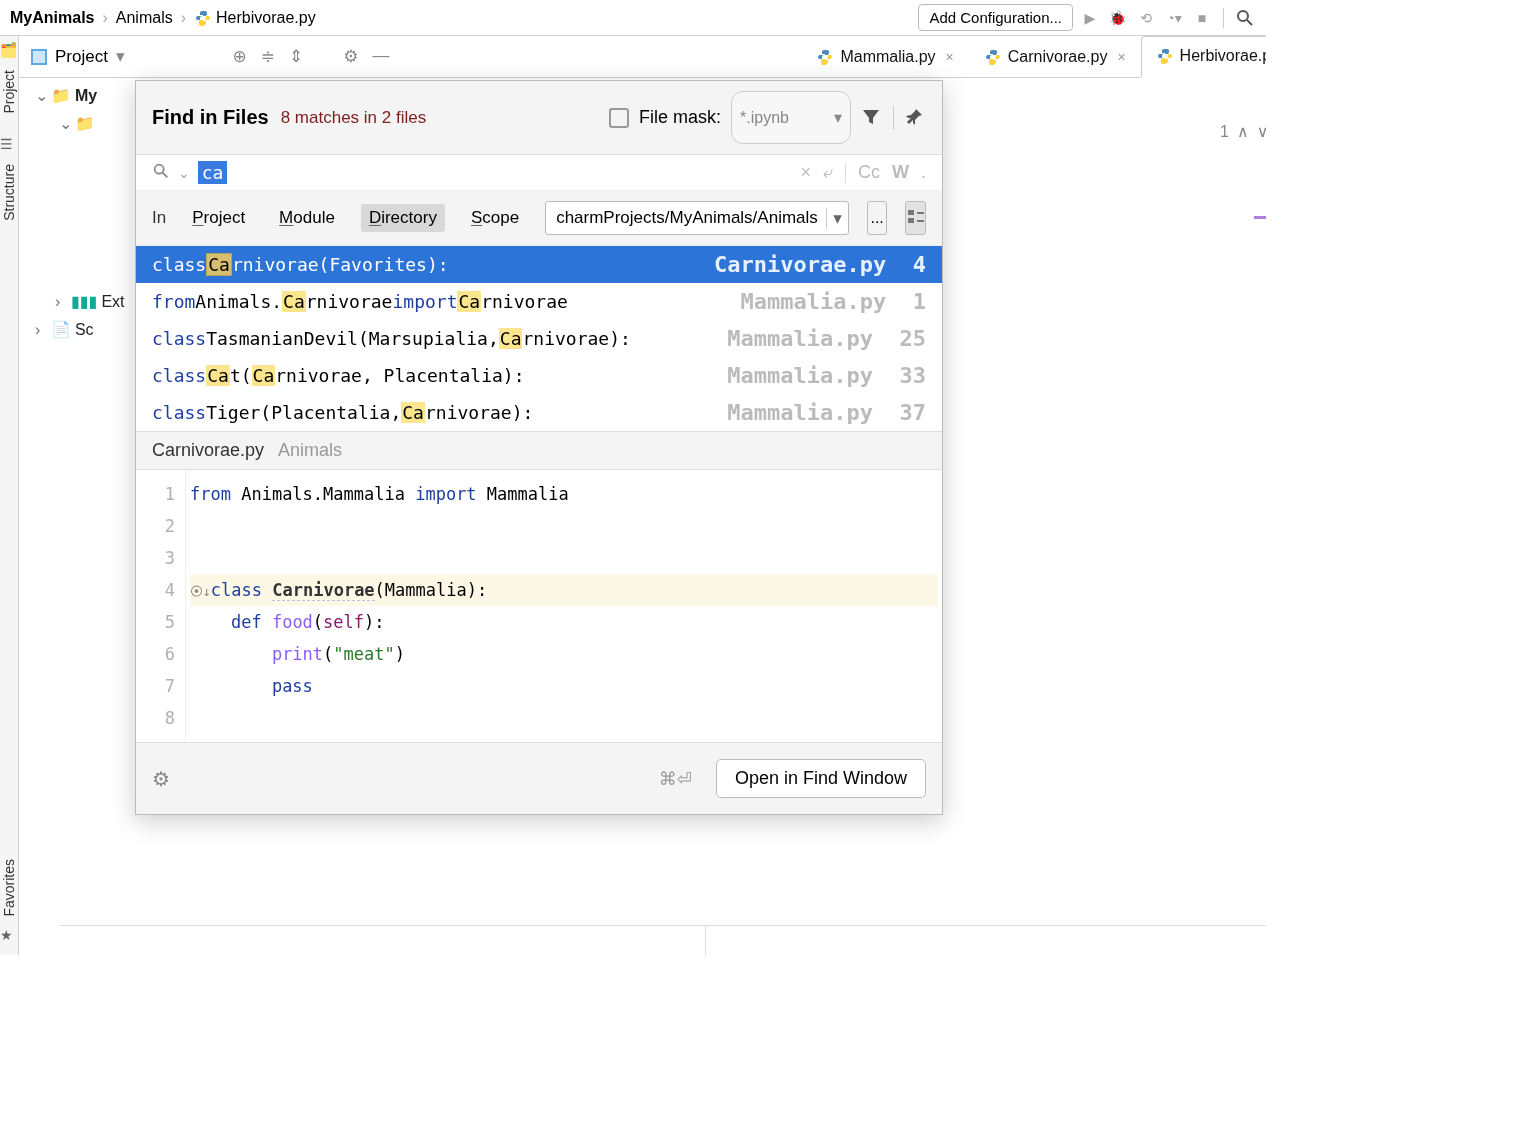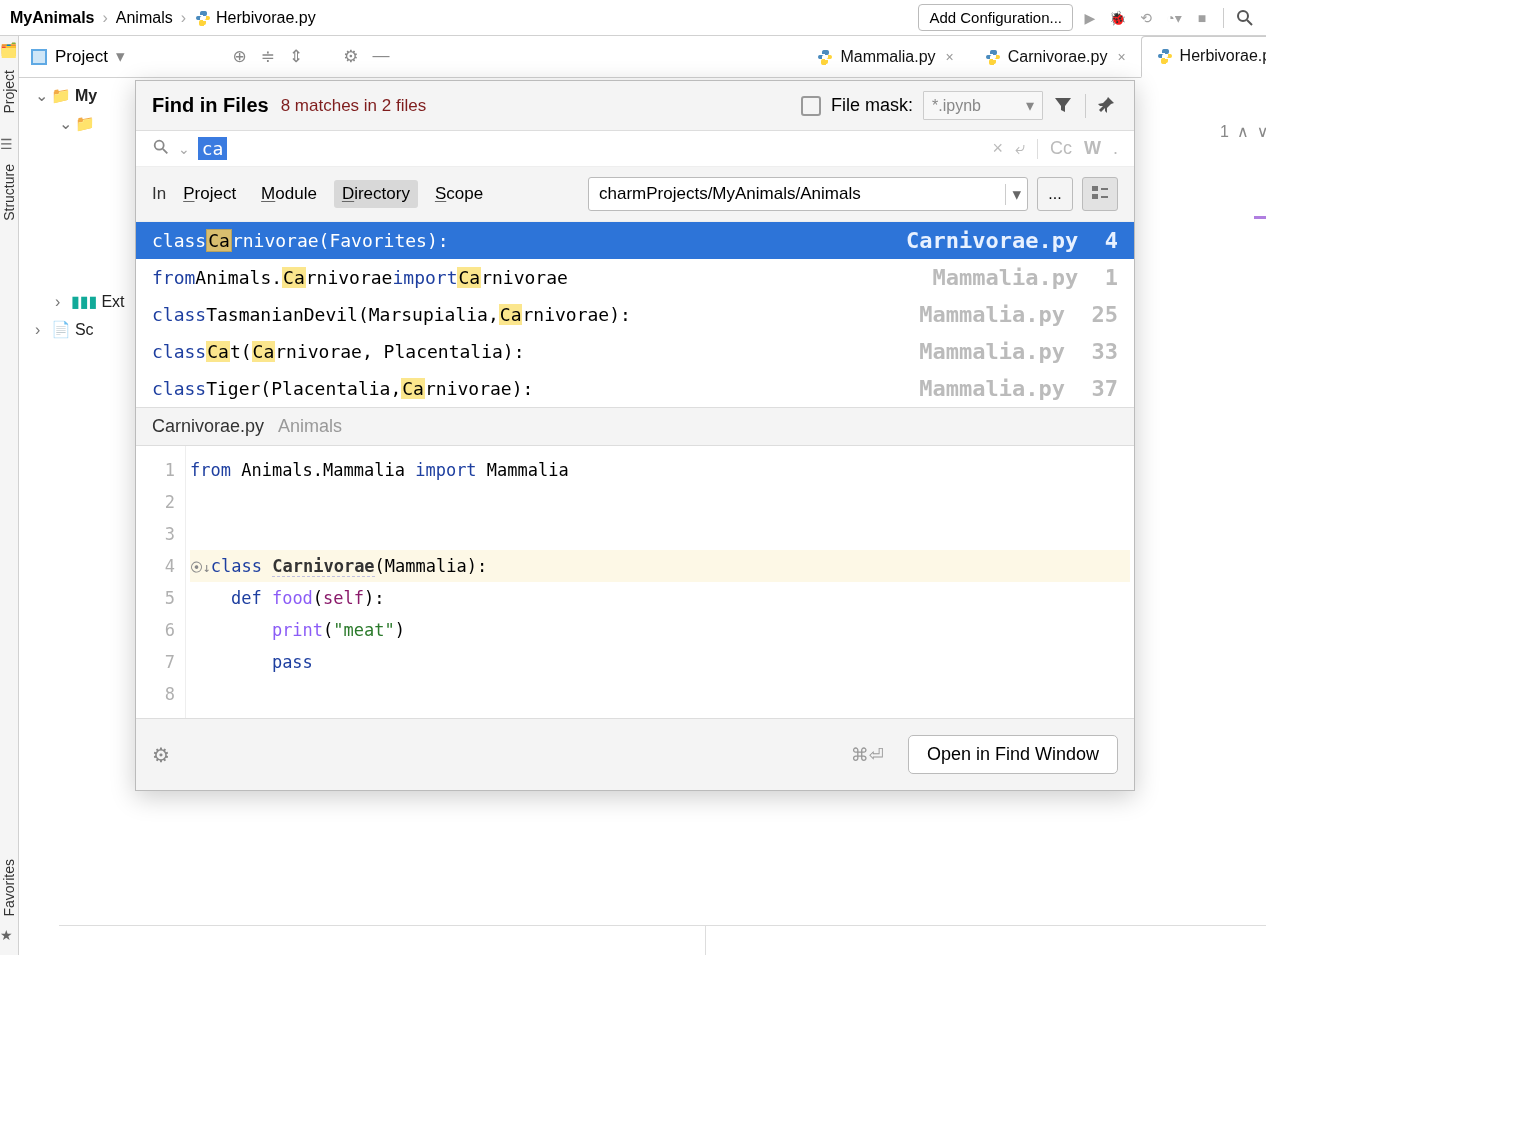--- a/index.html
+++ b/index.html
@@ -25,36 +25,36 @@
 .proj-head{display:flex;align-items:center;gap:8px;padding:0 12px;font-size:17px;}
 .proj-head .chev-down{color:#888;}
 .proj-tools{display:flex;gap:14px;margin-left:auto;padding-right:10px;color:#888;}
 .proj-body{padding:4px 6px; font-size:16px; color:#222; line-height:28px; width:400px;}
 .tree-item{display:flex;align-items:center;gap:4px;padding-left:10px;}
 .tree-caret{width:12px;color:#777;}
 .editor-tabs{display:flex; margin-left:390px; height:42px;}
 .ed-tab{display:flex;align-items:center;gap:6px;padding:0 14px;border:1px solid transparent;font-size:16px;color:#111;position:relative;}
 .ed-tab.active{border:1px solid #ccc;border-bottom:2px solid #fff;background:#fff;border-top-left-radius:4px;border-top-right-radius:4px;}
 .close-x{color:#999;font-size:14px;margin-left:4px;}
-.dialog{position:absolute;left:135px;top:80px;width:1000px;background:#fff;border:1px solid #bbb;box-shadow:0 6px 24px rgba(0,0,0,0.2);z-index:10;}
+.dialog{position:absolute;left:135px;top:80px;width:808px;background:#fff;border:1px solid #bbb;box-shadow:0 6px 24px rgba(0,0,0,0.2);z-index:10;}
 .dlg-header{background:#f4f4f4;display:flex;align-items:center;padding:10px 16px;gap:12px;border-bottom:1px solid #ddd;}
 .dlg-title{font-size:20px;font-weight:600;}
 .dlg-sub{font-size:17px;color:#7f1d1d;}
 .dlg-header-r{margin-left:auto;display:flex;align-items:center;gap:10px;}
 .checkbox{width:20px;height:20px;border:2px solid #999;border-radius:3px;}
 .file-mask-lbl{font-size:18px;}
-.mask-combo{border:1px solid #ccc;background:#f7f7f7;padding:4px 8px;font-size:16px;color:#888;width:120px;display:flex;align-items:center;justify-content:space-between;border-radius:1px;}
+.mask-combo{border:1px solid #ccc;background:#f7f7f7;padding:16px 8px;font-size:16px;color:#888;width:120px;display:flex;align-items:center;justify-content:space-between;border-radius:12px;}
 .filter-ic,.pin-ic{color:#666;width:22px;height:22px;}
 .search-row{display:flex;align-items:center;padding:6px 16px;border-bottom:1px solid #eee;gap:8px;}
 .search-row .mag{color:#888;}
 .search-row .chev{color:#aaa;}
 .search-input{font-family: Menlo, Consolas, monospace;font-size:18px;background:#3a7be0;color:#fff;padding:1px 4px;}
 .sr-right{margin-left:auto;display:flex;align-items:center;gap:12px;color:#bbb;font-size:18px;}
 .sr-Cc{font-weight:400;}
-.scope-row{display:flex;align-items:center;padding:10px 16px;border-bottom:1px solid #eee;gap:9px;background:#f4f4f4;}
+.scope-row{display:flex;align-items:center;padding:10px 16px;border-bottom:1px solid #eee;gap:18px;background:#f4f4f4;}
 .scope-row .scope-lbl{font-size:17px;color:#333;}
 .scope-tab{padding:4px 8px;border-radius:3px;font-size:17px;}
 .scope-tab.active{background:#d8d8d8;}
 .underline-m{text-decoration:underline;text-decoration-color:#666;text-underline-offset:2px;}
 .path-combo{margin-left:auto;border:1px solid #bbb;background:#fff;padding:6px 30px 6px 10px;font-size:17px;border-radius:3px;position:relative;width:440px;}
 .path-combo .dd{position:absolute;right:6px;top:6px;border-left:1px solid #ccc;padding-left:6px;color:#666;}
 .dots-btn,.tree-btn{border:1px solid #bbb;border-radius:3px;width:36px;height:34px;display:flex;align-items:center;justify-content:center;font-size:16px;}
 .tree-btn{background:#e2e2e2;}
 .results{}
 .res-row{display:flex;align-items:center;padding:6px 16px;font-family:Menlo,Consolas,monospace;font-size:18px;gap:0;}

